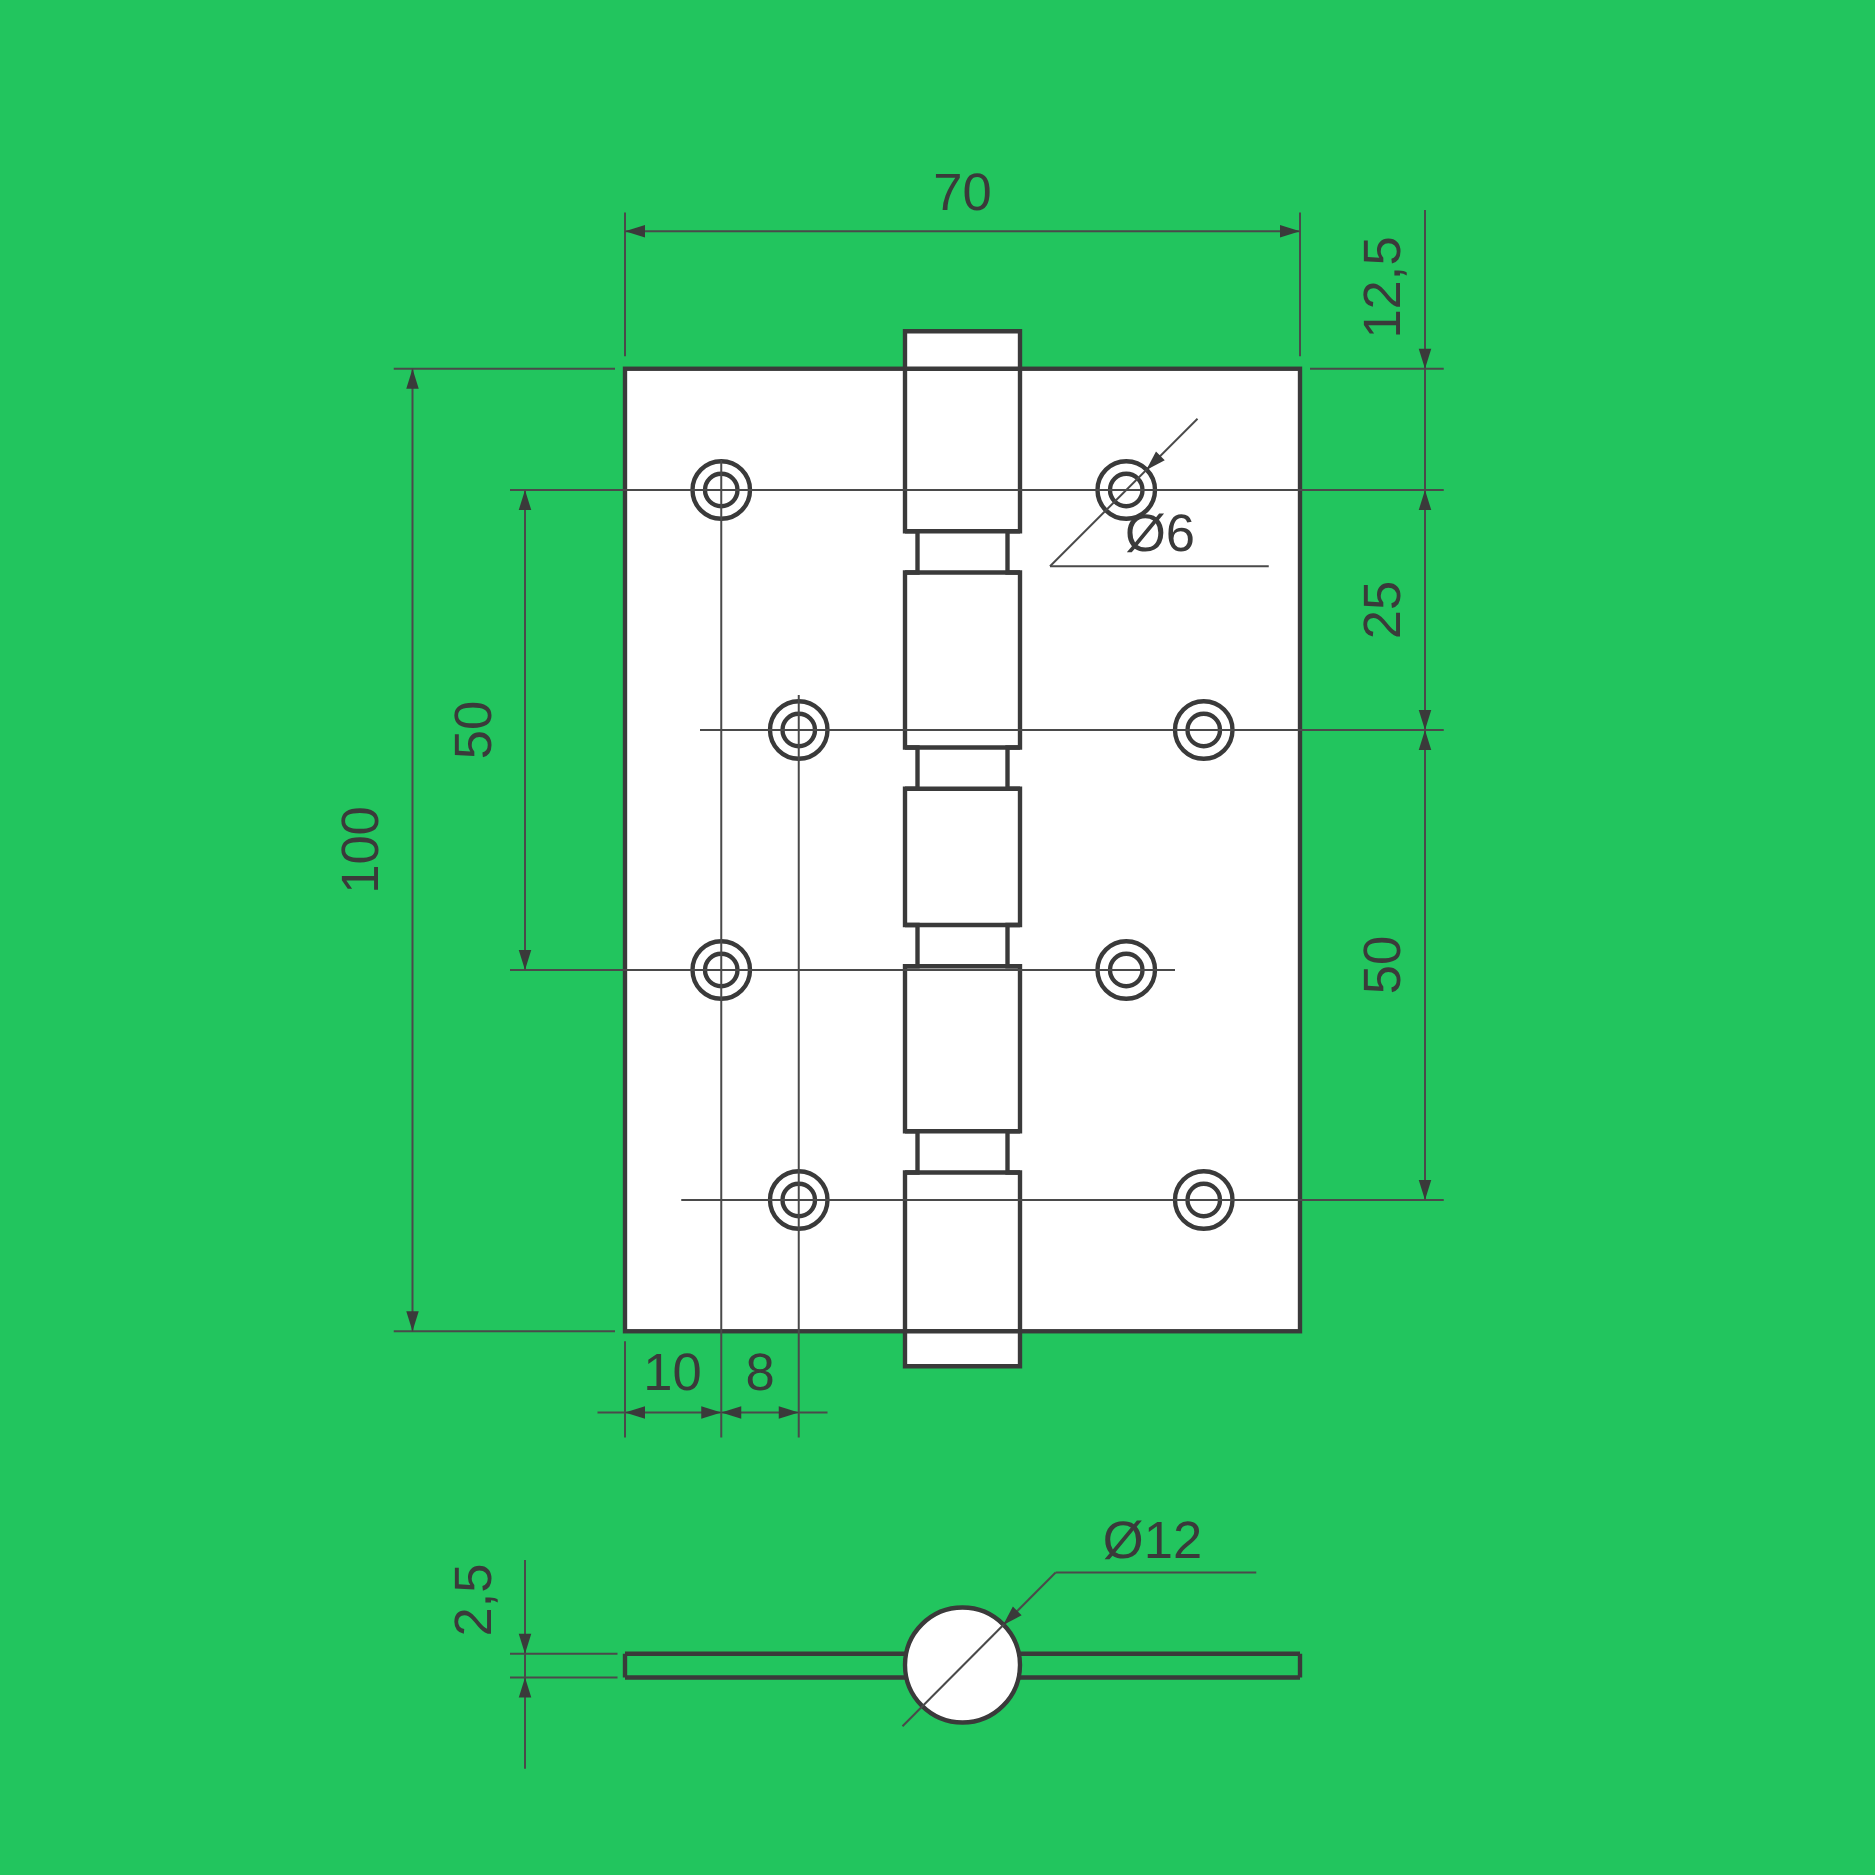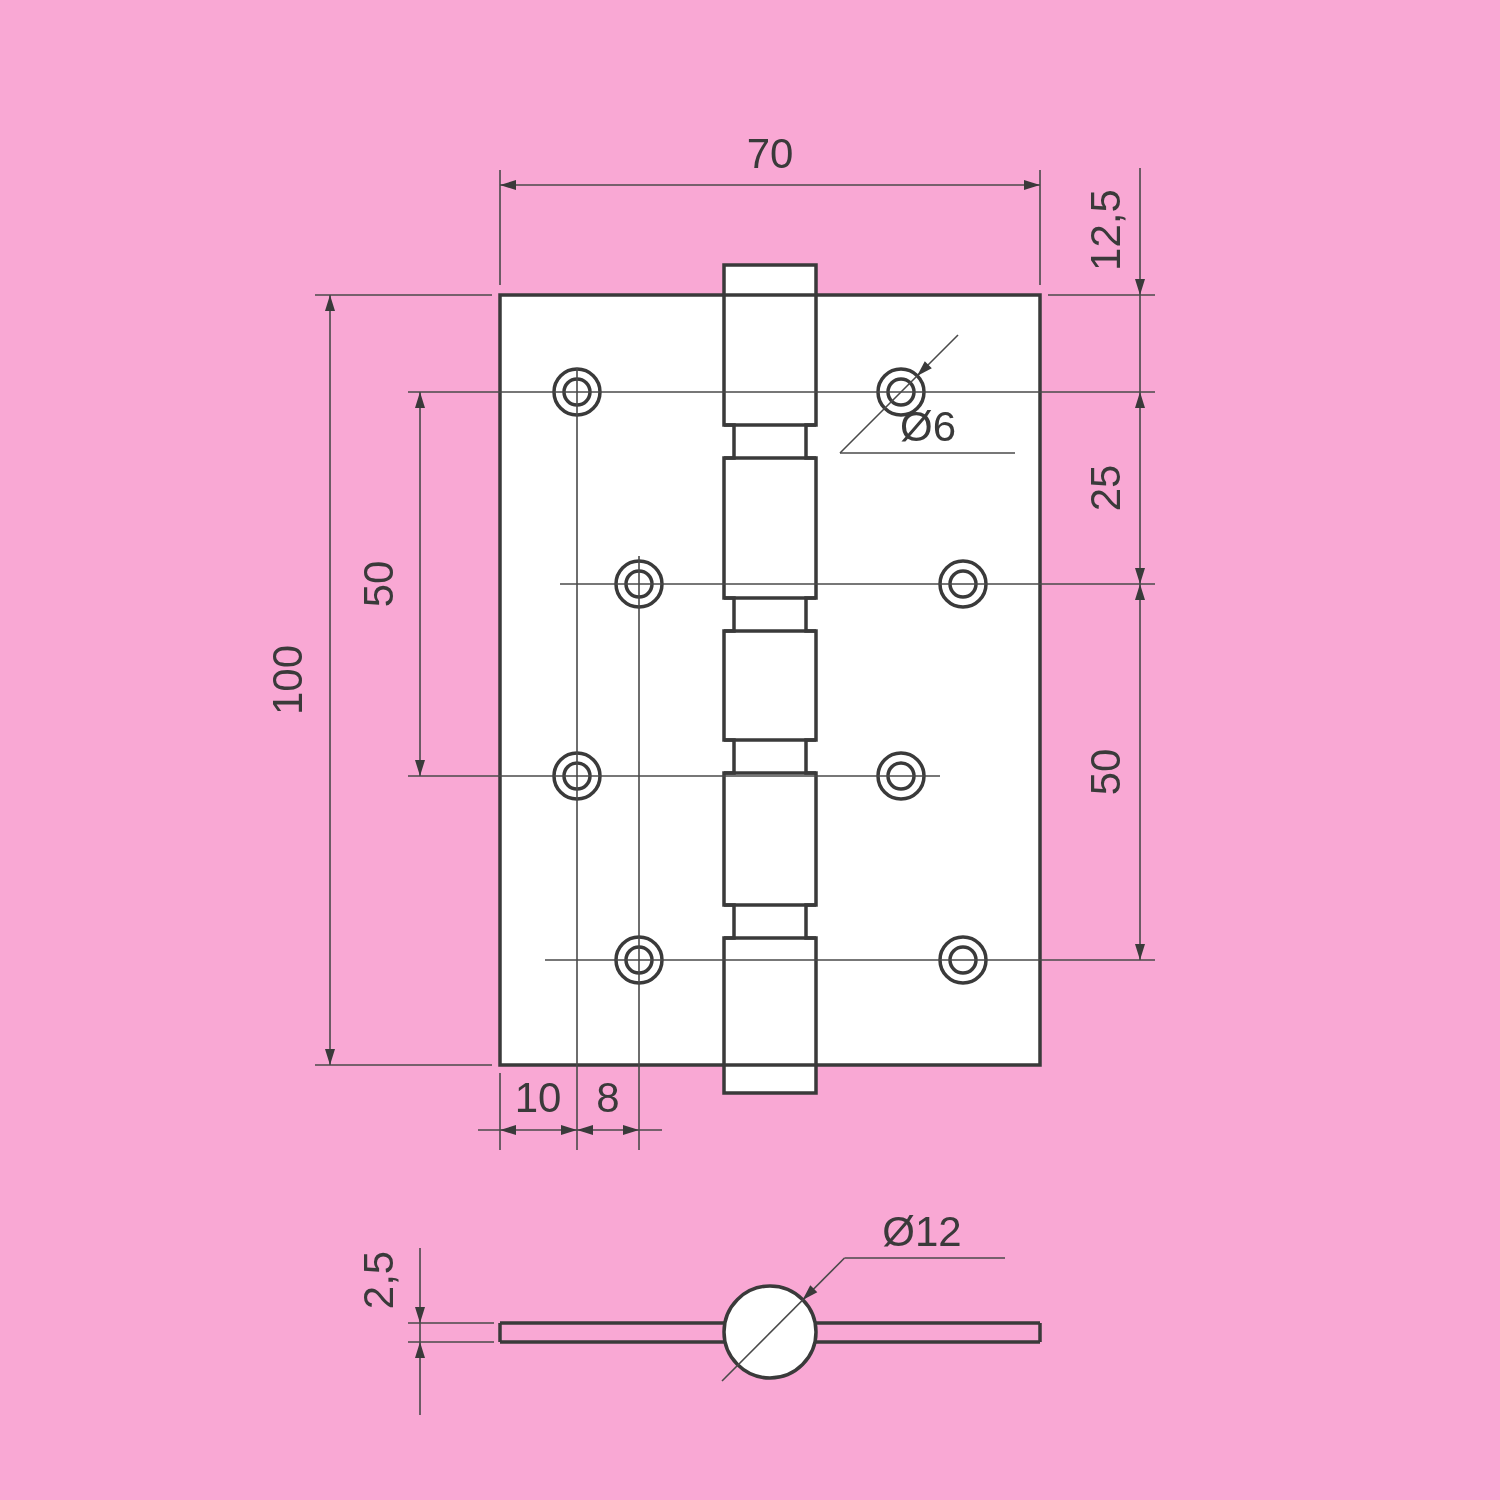--- a/index.html
+++ b/index.html
@@ -7,21 +7,21 @@
     padding: 0;
     background: #ffffff;
     width: 1500px;
     height: 1500px;
     font-family: "Liberation Sans", sans-serif;
   }
   .canvas {
     width: 1500px;
     height: 1500px;
     position: relative;
-    background: #f9a8d4;
+    background: #22c55e;
   }
   svg {
     display: block;
   }
   .outline {
     stroke: #3a3a3a;
     stroke-width: 3.5;
     fill: #ffffff;
   }
   .outline-nofill {

